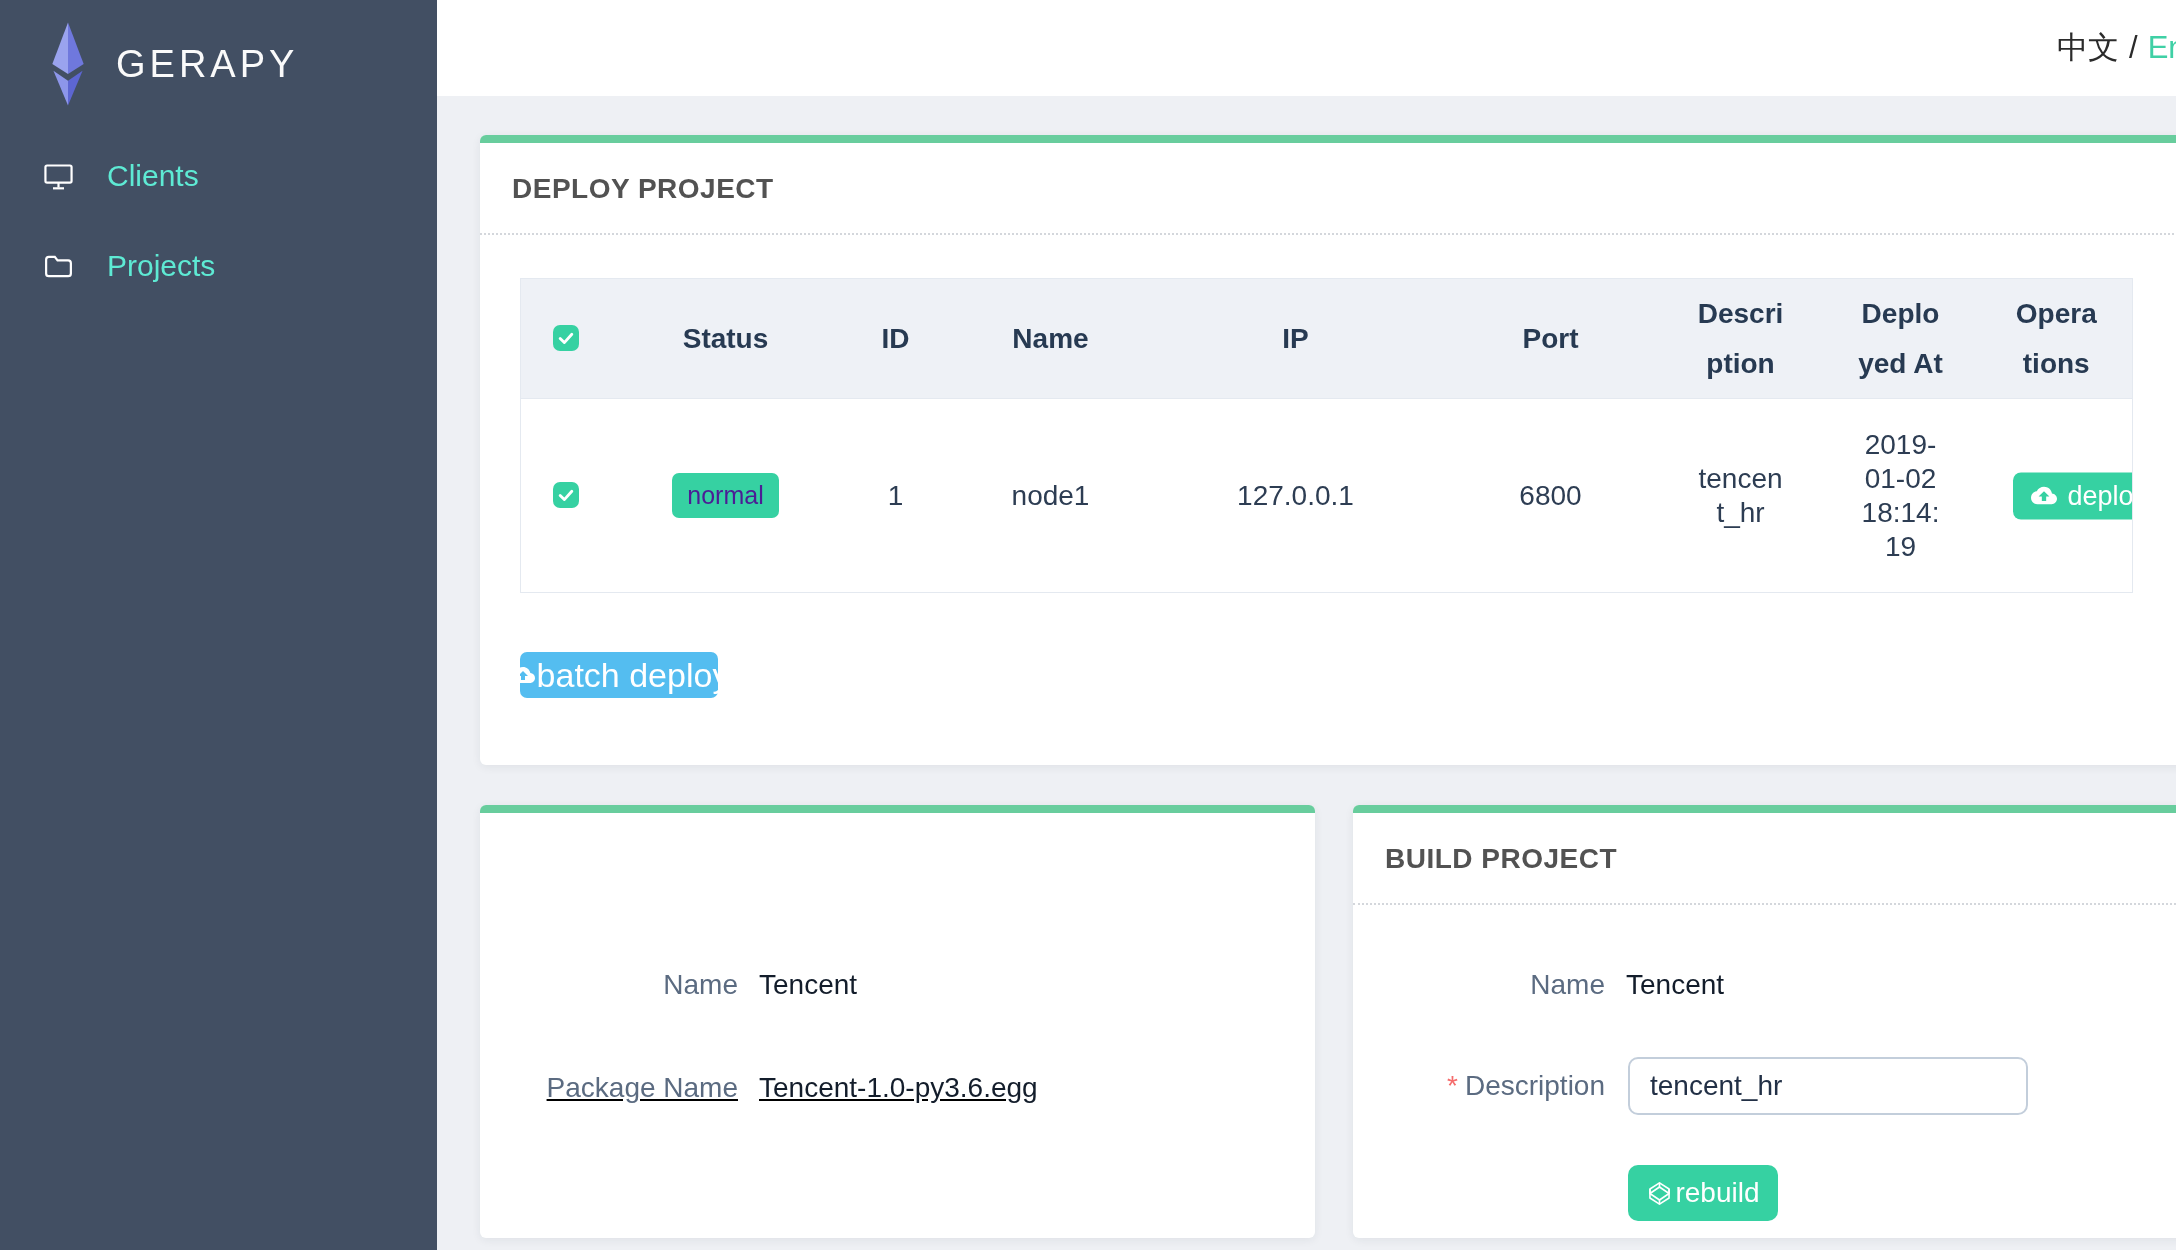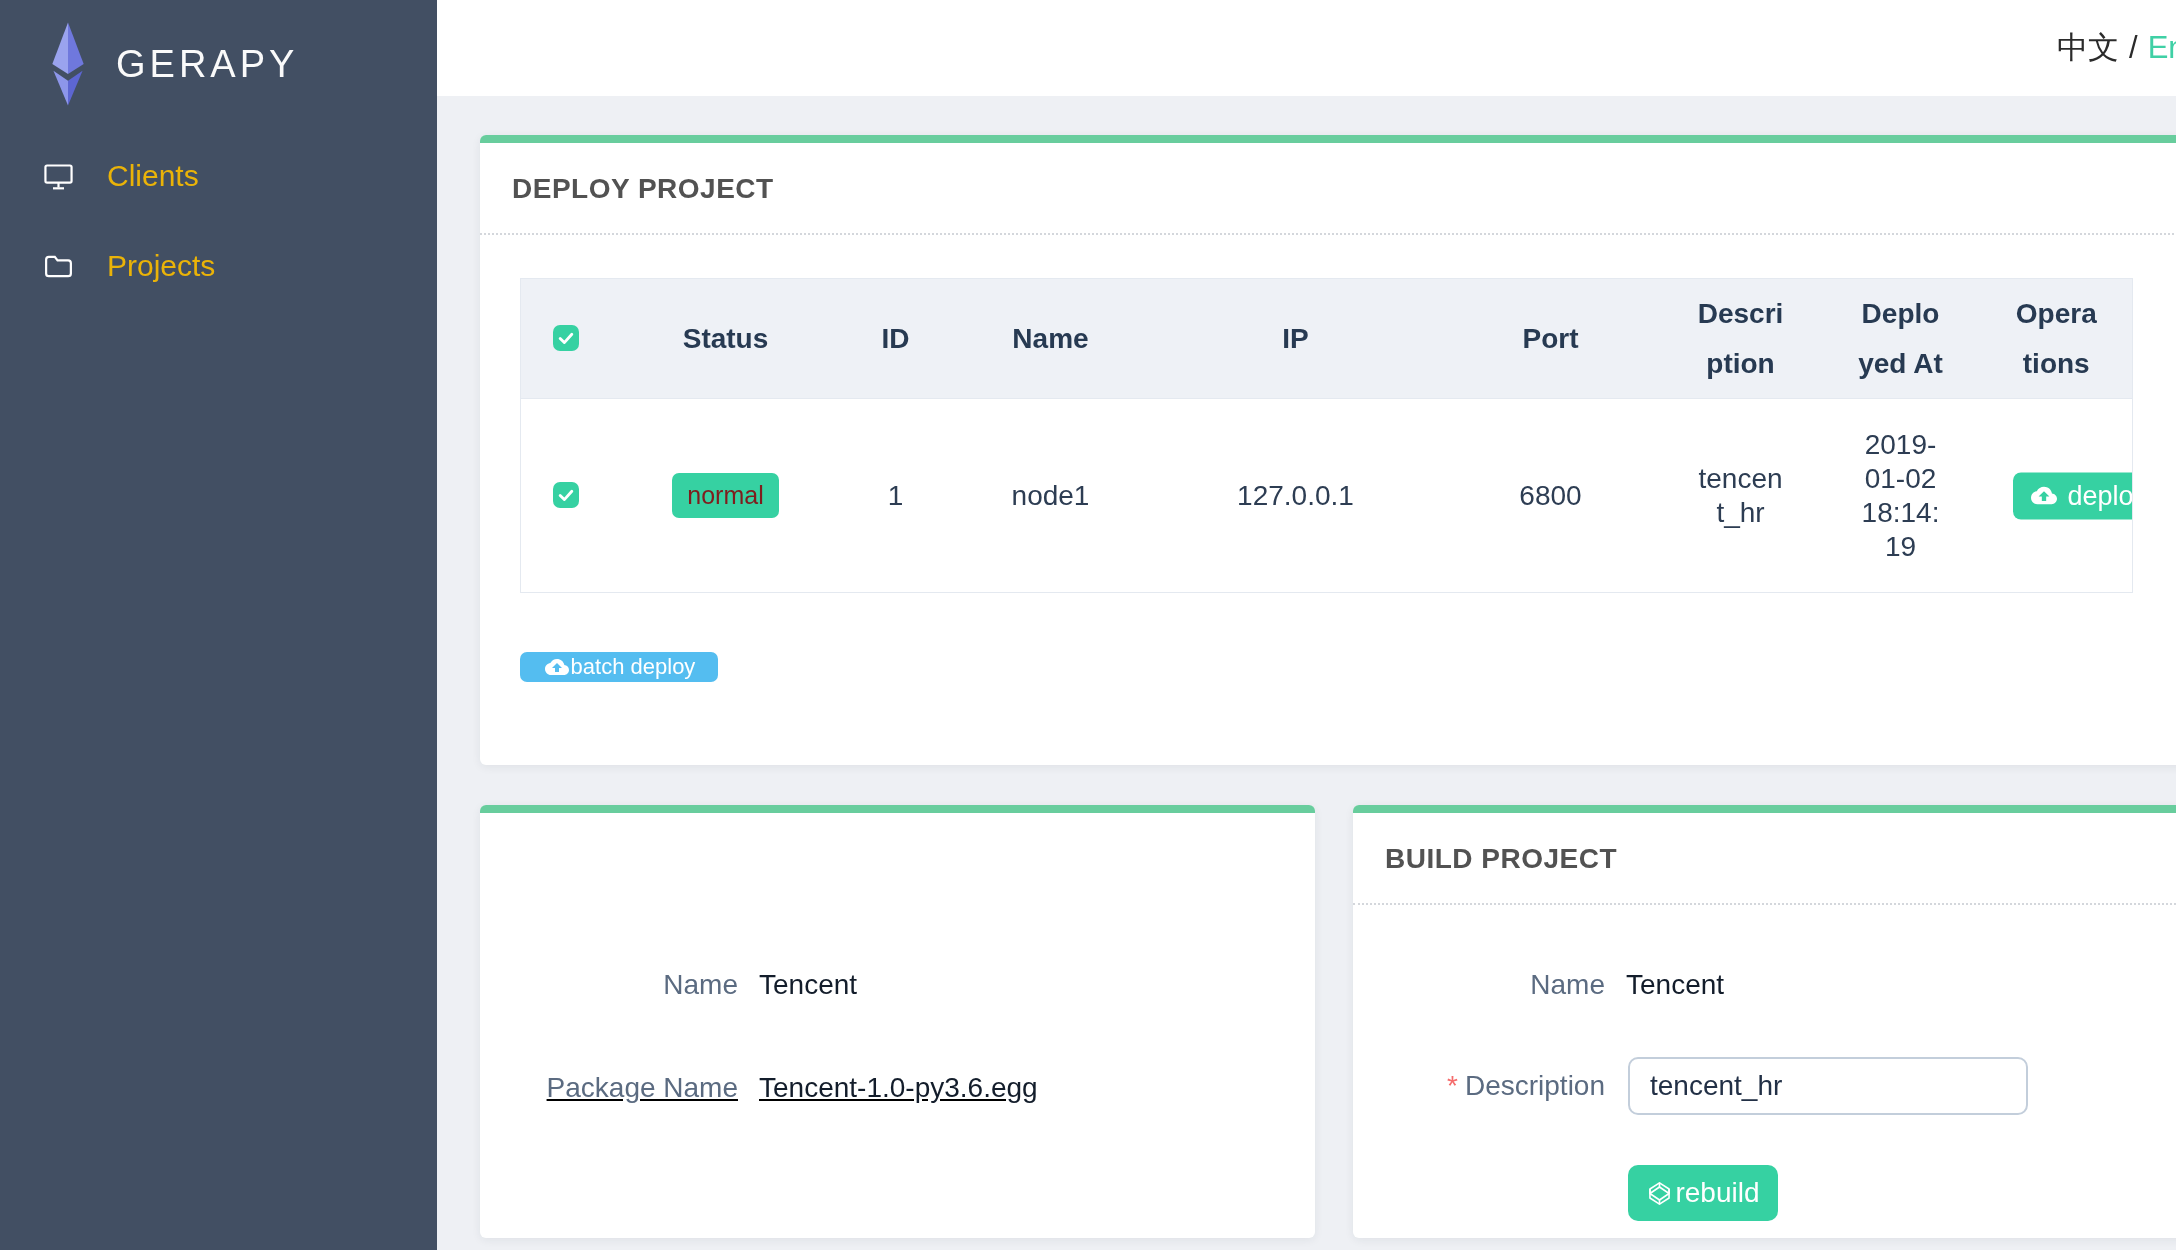--- a/index.html
+++ b/index.html
@@ -21,21 +21,21 @@
   .lang .en { color: var(--link_green, #3fd0a5); }
 
   
   .sidebar { position:absolute; left:0; top:0; width:437px; height:1250px;
              background: var(--sidebar_bg, #424f63); }
   .logo-row { display:flex; align-items:center; height:112px; padding:16px 0 0 40px; }
   .logo-svg { width:56px; height:90px; }
   .brand { color:#fafafa; font-size:38px; letter-spacing:4px; margin-left:20px; font-weight:400; }
   .menu { margin-top:19px; }
   .menu-item { display:flex; align-items:center; height:90px; padding-left:42px;
-               color:#eab308; font-size:30px; cursor:pointer; }
+               color:#5eead4; font-size:30px; cursor:pointer; }
   .menu-item svg { width:33px; height:33px; margin-right:32px; flex:0 0 auto; }
 
   
   .card { position:absolute; background:#fff; border-radius:6px;
           box-shadow:0 2px 10px rgba(30,40,60,.07); }
   .card-accent { height:8px; background: var(--card_top_green, #68cd9d); border-radius:6px 6px 0 0; }
   .card-title { height:92px; line-height:92px; padding-left:32px; font-size:28px; font-weight:bold;
                 color: var(--title_text, #525252); letter-spacing:.5px;
                 border-bottom:2px dotted #d4d7dc; }
 
@@ -58,31 +58,31 @@
   .wrap88 { padding:0 36px; word-break:normal; overflow-wrap:break-word; }
   .wrap86 { padding:0 33px; word-break:normal; overflow-wrap:break-word; }
   .nowrap { white-space:nowrap; }
   .ops-cell { position:relative; overflow:hidden; }
 
   
   .checkbox { display:inline-flex; align-items:center; justify-content:center;
               width:26px; height:26px; border-radius:7px;
               background: var(--accent_green, #36d1a2); cursor:pointer; }
   .checkbox svg { width:20px; height:20px; }
-  .badge { display:inline-block; background: var(--accent_green, #36d1a2); color:#7f1d1d;
+  .badge { display:inline-block; background: var(--accent_green, #36d1a2); color:#4c1d95;
            font-size:25px; line-height:25px; padding:10px 15px; border-radius:7px; }
 
   .btn { display:inline-flex; align-items:center; justify-content:center;
          color:#fff; border:none; cursor:pointer; white-space:nowrap; }
   .btn svg { flex:0 0 auto; }
   .btn-deploy { position:absolute; left:32px; top:50%; transform:translateY(-50%);
                 height:47px; width:170px; justify-content:flex-start; padding-left:16px;
                 background: var(--accent_green, #36d1a2); border-radius:8px; font-size:27px; gap:9px; }
-  .btn-batch { position:absolute; left:40px; top:517px; width:198px; height:30px;
-               background: var(--blue_button, #54bdf0); border-radius:7px; font-size:22px; }
+  .btn-batch { position:absolute; left:40px; top:517px; width:198px; height:46px;
+               background: var(--blue_button, #54bdf0); border-radius:7px; font-size:34px; }
   .btn-rebuild { position:absolute; left:275px; top:360px; width:150px; height:56px;
                  background: var(--accent_green, #36d1a2); border-radius:10px; font-size:28px; gap:2px; }
 
   
   .field-row { position:absolute; left:0; display:flex; align-items:flex-start; }
   .field-label { text-align:right; font-size:28px; line-height:34px;
                  color: var(--label_text, #5b6b81); }
   .card-project .field-label { width:258px; }
   .card-build   .field-label { width:252px; }
   .field-value { margin-left:21px; font-size:28px; line-height:34px; color:#131d2b; }

